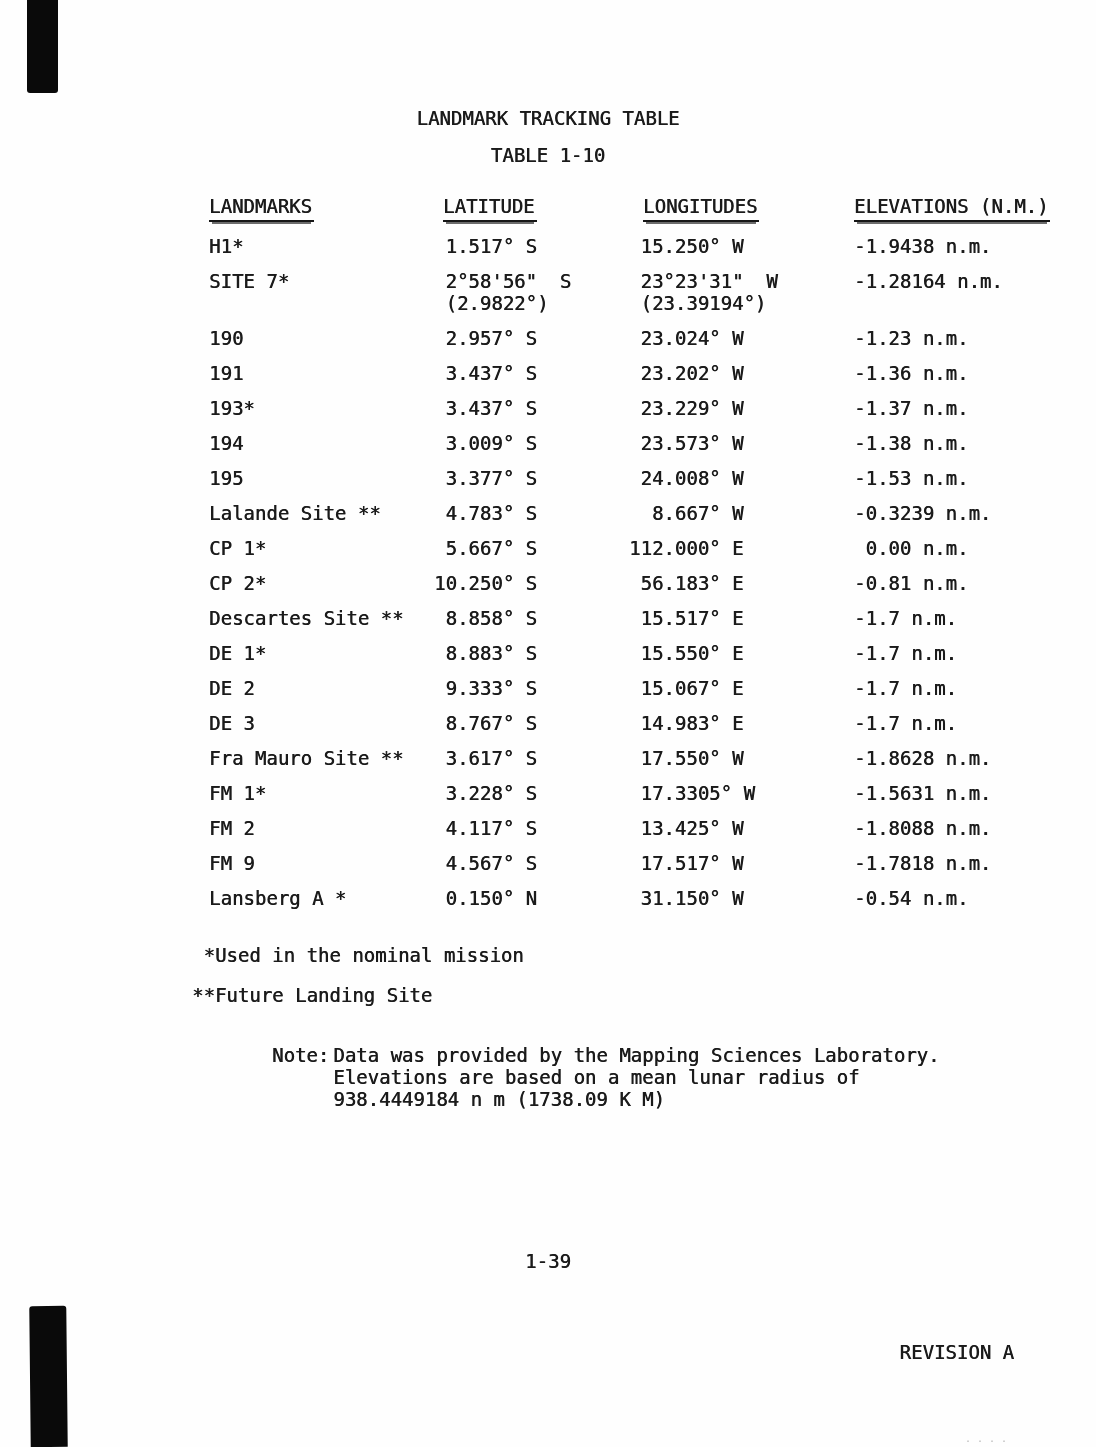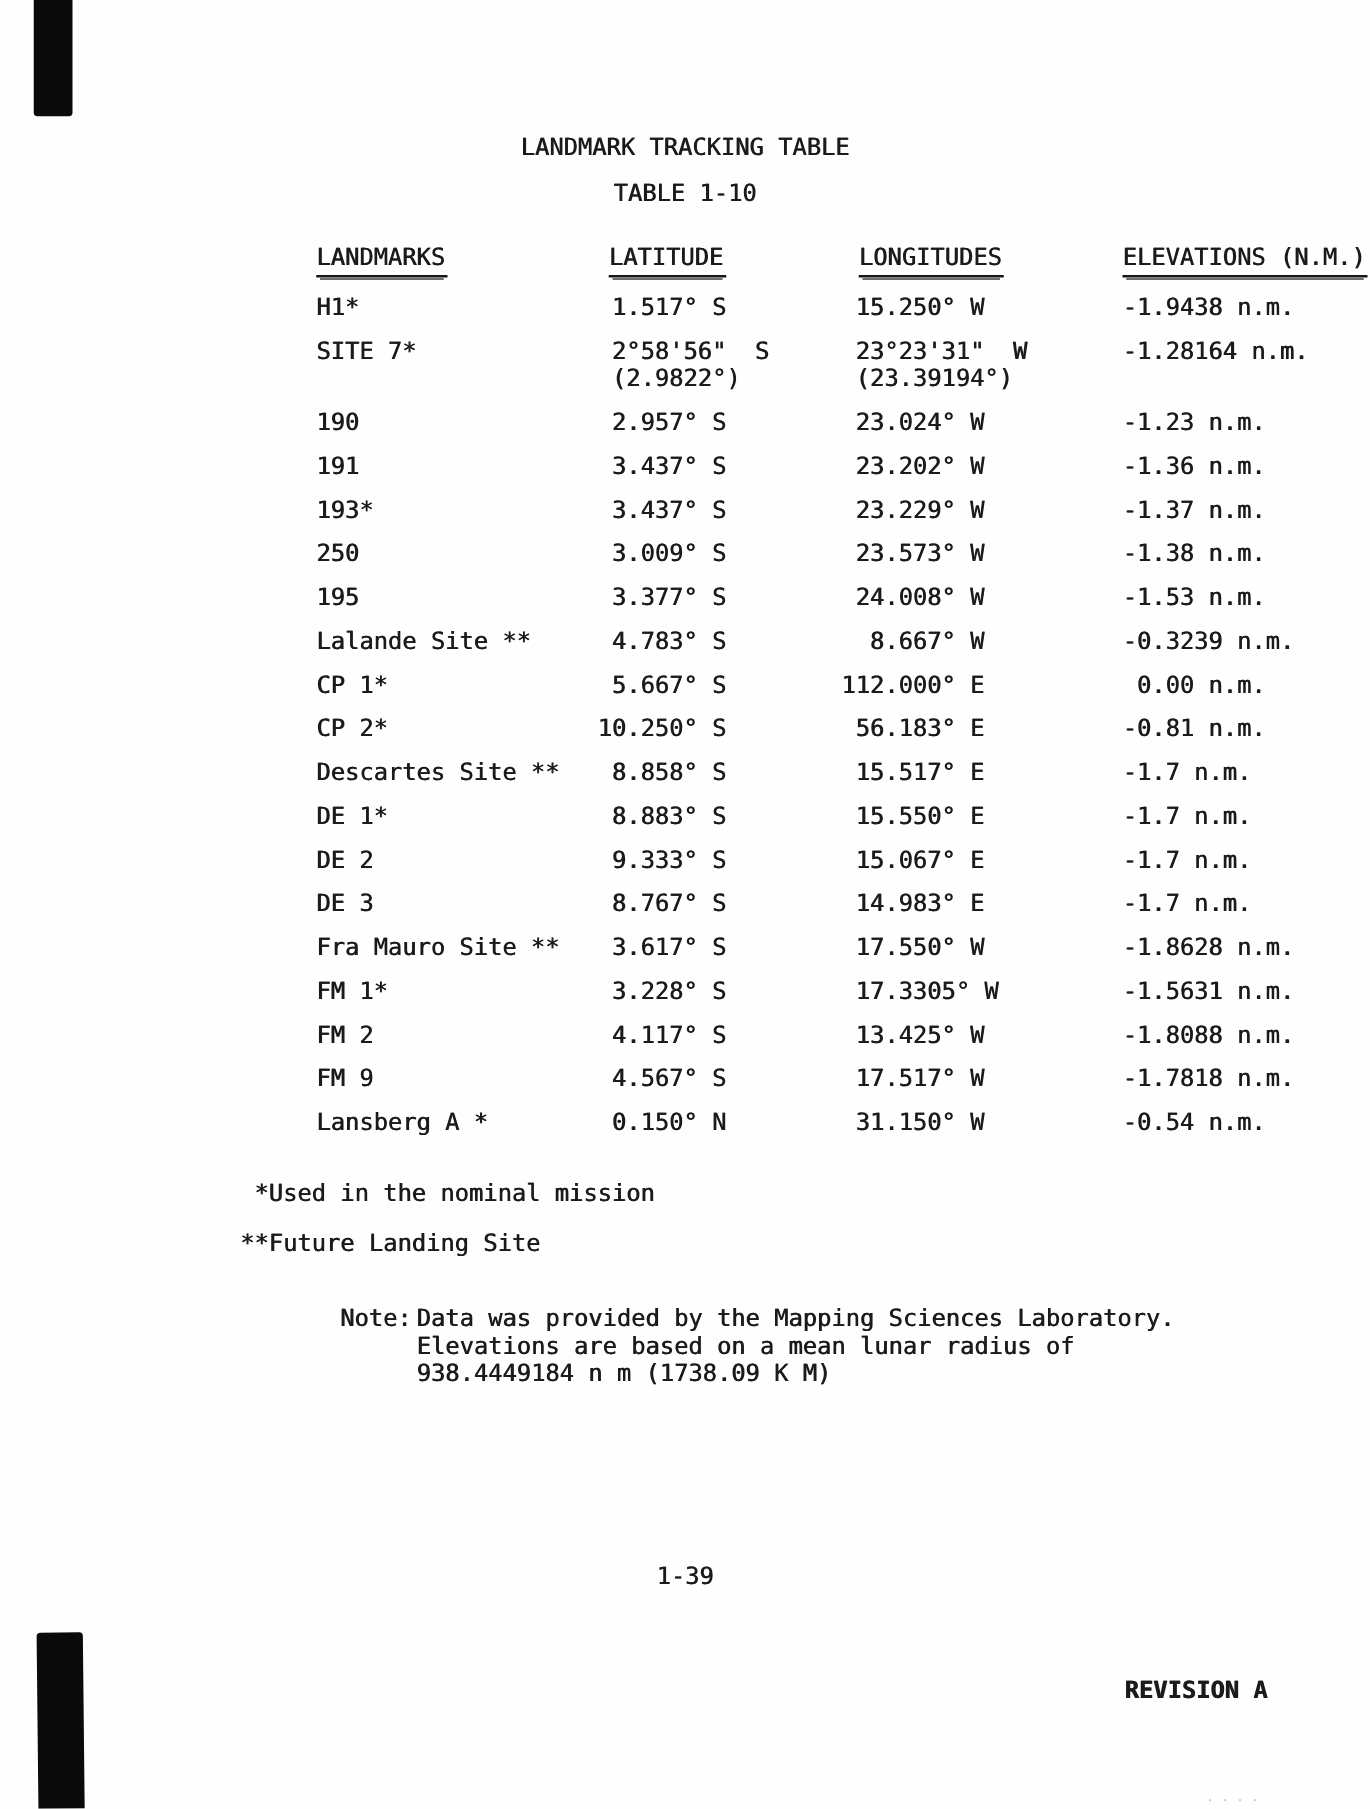--- a/index.html
+++ b/index.html
@@ -29,41 +29,40 @@
     color: #b9b9b9; font-size: 10px; letter-spacing: 6px; text-shadow: none; }
   
   .title-block { position: absolute; top: 107px; left: 0; width: 100%; text-align: center; }
   .title-block .sub { margin-top: 15px; }
   
   .landmark-table { position: absolute; top: 195px; left: 209px; width: 860px; }
   .trow {
     display: grid;
     grid-template-columns: 225px 195px 225px auto;
     margin-bottom: 13px;
-    margin-left: 44px;
   }
   .trow > div { white-space: pre; }
   .thead { margin-bottom: 13px; }
   .thead .hd {
     display: inline-block;
     border-bottom: 2px solid #161616;
     box-shadow: 0 5px 0 -3px #6c6c6c;
     padding: 0 2px 3px 0;
   }
   .thead .c-long { padding-left: 14px; }
   .thead .c-lat  { padding-left: 9px; }
   
   .fn1 { position: absolute; top: 944px; left: 192px; white-space: pre; }
   .fn2 { position: absolute; top: 984px; left: 192px; white-space: pre; }
   .note-block { position: absolute; top: 1044px; left: 272px; display: flex; }
   .note-label { margin-right: 4px; }
   .note-text  { white-space: pre-line; }
   
   .page-number { position: absolute; top: 1250px; left: 0; width: 100%; text-align: center; }
-  .revision { position: absolute; top: 1341px; right: 82px; font-weight: bold; }
+  .revision { position: absolute; top: 1341px; right: 82px; }
 </style>
 </head>
 <body>
 
 <div class="page">
 
   <div class="bar-top"></div>
   <div class="bar-bottom"></div>
   <div class="specks">....</div>
 
@@ -107,21 +106,21 @@
       <div> 23.202° W</div>
       <div>-1.36 n.m.</div>
     </div>
     <div class="trow">
       <div>193*</div>
       <div> 3.437° S</div>
       <div> 23.229° W</div>
       <div>-1.37 n.m.</div>
     </div>
     <div class="trow">
-      <div>250</div>
+      <div>194</div>
       <div> 3.009° S</div>
       <div> 23.573° W</div>
       <div>-1.38 n.m.</div>
     </div>
     <div class="trow">
       <div>195</div>
       <div> 3.377° S</div>
       <div> 24.008° W</div>
       <div>-1.53 n.m.</div>
     </div>

